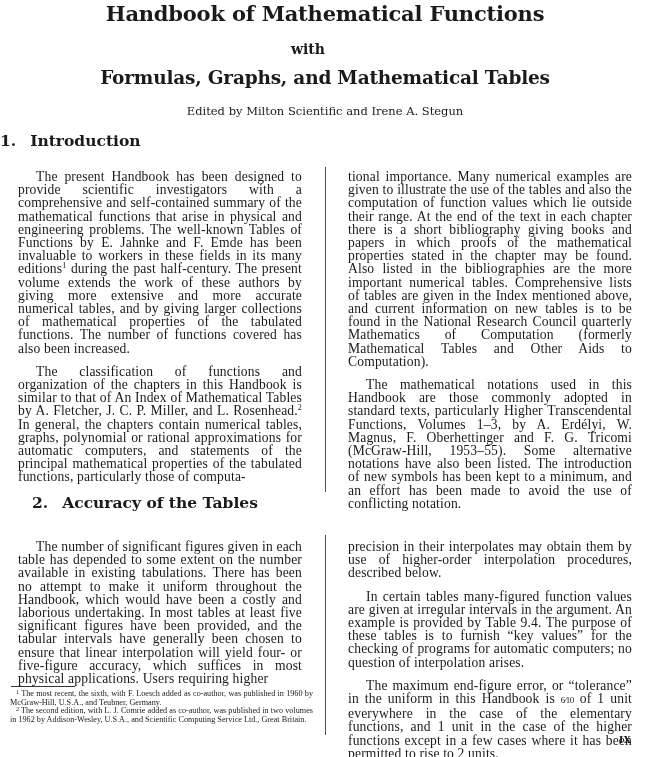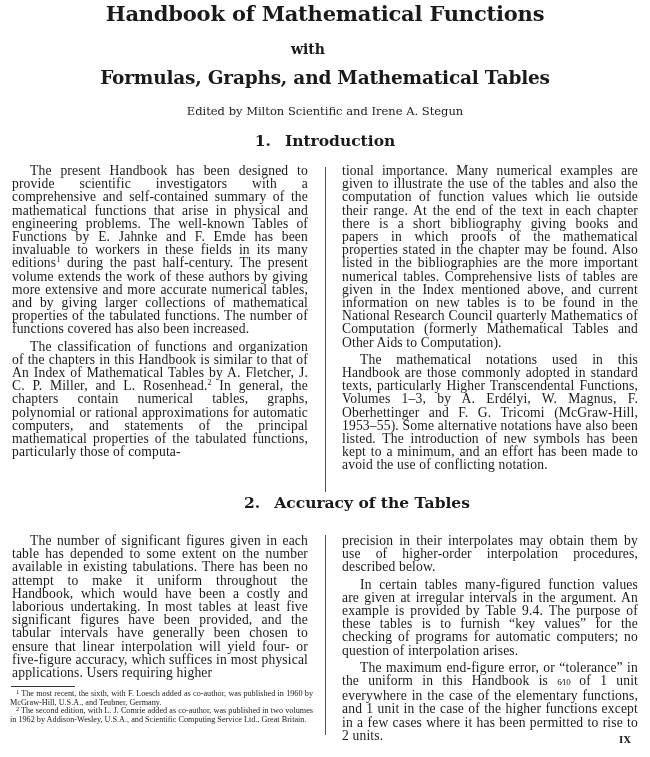--- a/index.html
+++ b/index.html
@@ -49,39 +49,39 @@
       position: absolute;
       left: 0; width: 650px;
       top: 104px;
       text-align: center;
       font-size: 11.5px;
       line-height: 15px;
     }
     .section-heading {
       position: absolute;
       left: 0; width: 650px;
-      text-align: center;
+      text-align: left;
       font-weight: bold;
       font-size: 15.5px;
       line-height: 20px;
     }
     .section-heading .num { margin-right: 14px; }
     #sec1-heading { top: 131px; }
     #sec2-heading { top: 493px; padding-left: 32px; }
 
     .col {
       position: absolute;
       font-family: "Liberation Serif", "DejaVu Serif", serif;
       font-size: 13.6px;
       line-height: 13.2px;
       text-align: justify;
       letter-spacing: 0.15px;
     }
     .col p {
-      margin: 4px;
+      margin: 10px;
       text-indent: 18px;
     }
     .col p.cont { text-indent: 0; }
 
     #sec1-left  { left: 8px;   top: 160px; width: 304px; }
     #sec1-right { left: 338px; top: 160px; width: 304px; }
     #sec2-left  { left: 8px;   top: 530px; width: 304px; }
     #sec2-right { left: 338px; top: 530px; width: 304px; }
 
     .divider {

